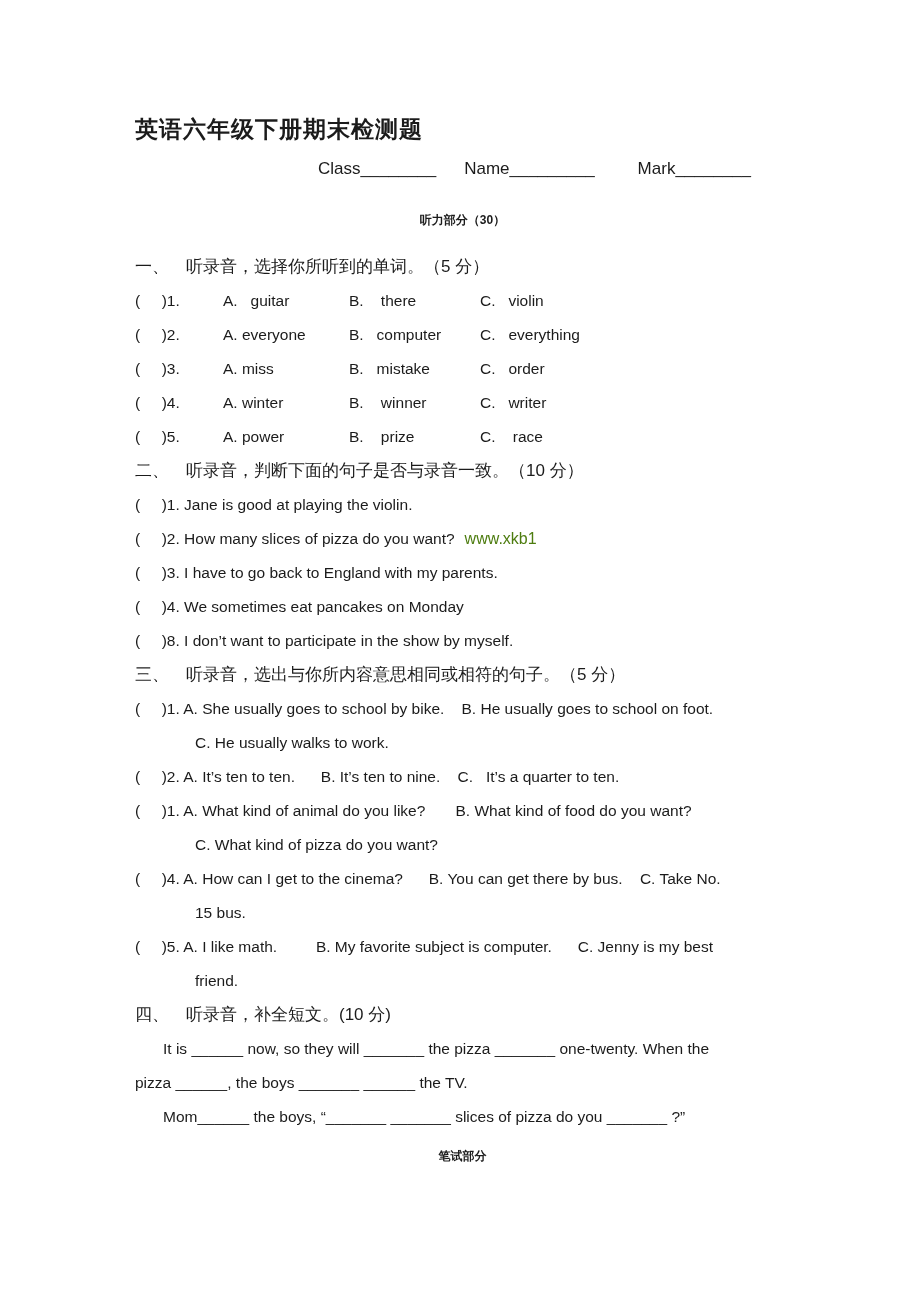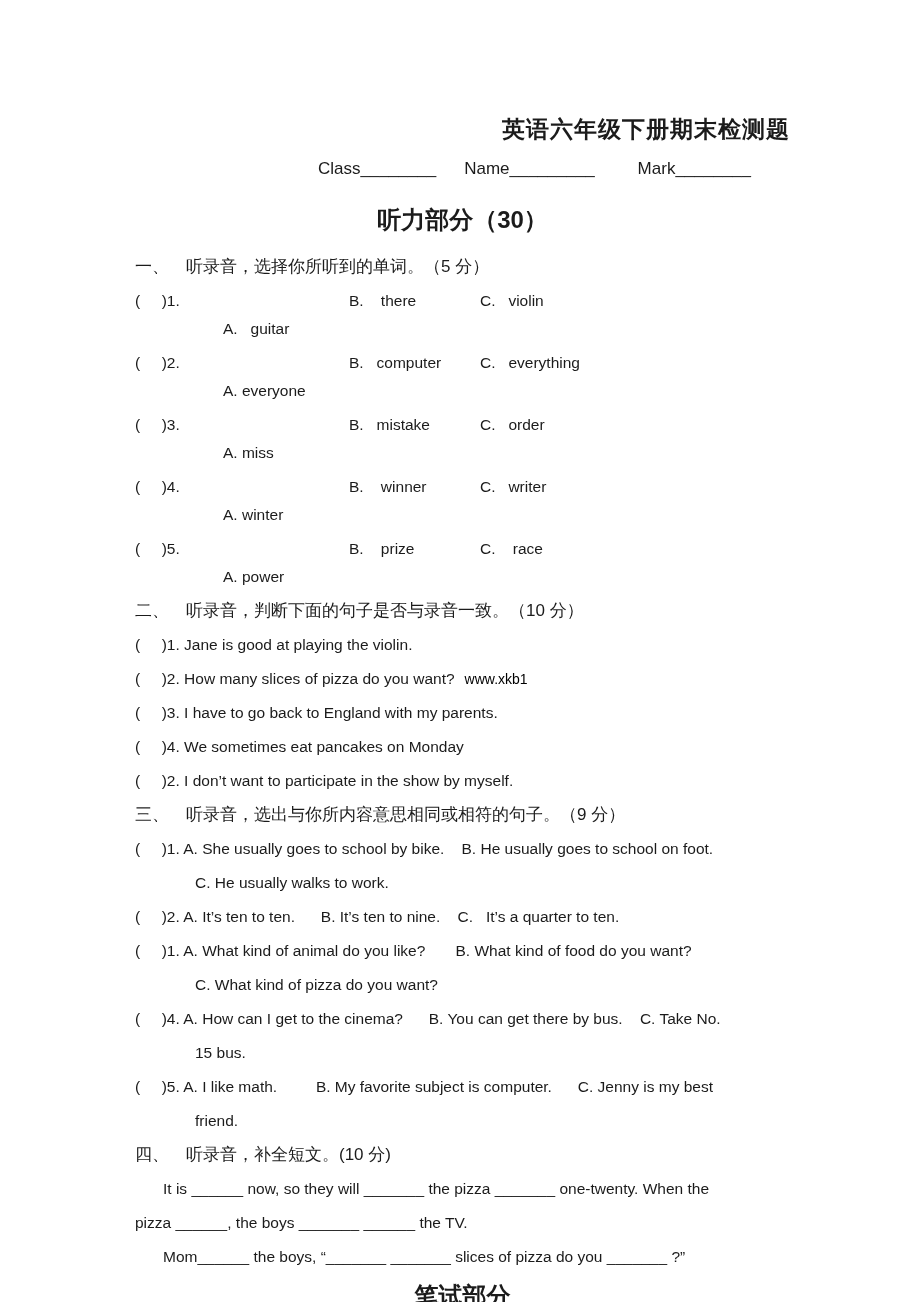--- a/index.html
+++ b/index.html
@@ -4,44 +4,44 @@
 <style>
   html,body{margin:0;padding:0;background:#ffffff;}
   .page{
     width:920px;height:1302px;box-sizing:border-box;
     background:#ffffff;color:#1b1b1b;
     font-family:"Liberation Sans",sans-serif;font-size:15.5px;
     padding:112px 130px 0 135px;overflow:hidden;
   }
   .line{line-height:34px;white-space:pre;}
   .doc-title{
-    text-align:right;font-size:23px;font-weight:bold;line-height:34px;
+    text-align:left;font-size:23px;font-weight:bold;line-height:34px;
     white-space:pre;letter-spacing:1px;
   }
   .header-row{
     display:flex;align-items:flex-end;
     margin-left:183px;margin-top:6px;line-height:34px;font-size:17px;white-space:pre;
   }
   .header-row .f1{margin-right:28px;}
   .header-row .f2{margin-right:43px;}
   .part-heading{
-    text-align:center;font-size:24px;font-weight:bold;line-height:36px;white-space:pre;
+    text-align:center;font-size:12px;font-weight:bold;line-height:36px;white-space:pre;
   }
   .part-heading.listening{margin-top:16px;}
   .part-heading.written{margin-top:4px;}
   .section-heading{font-size:17px;line-height:34px;white-space:pre;}
   .s1-heading{margin-top:12px;}
   .opt-row{display:flex;line-height:34px;white-space:pre;}
   .opt-row .c0{width:88px;}
-  .opt-row .c1{width:126px;margin-top:28px;}
+  .opt-row .c1{width:126px;}
   .opt-row .c2{width:131px;}
   .opt-row .c3{flex:1;}
   .ind60{padding-left:60px;}
   .ind28{padding-left:28px;}
-  .watermark{color:#000000;font-size:14px;margin-left:10px;}
+  .watermark{color:#4d7c0f;font-size:16px;margin-left:10px;}
 </style>
 </head>
 <body>
 
 <div class="page">
 
   <div class="doc-title">英语六年级下册期末检测题</div>
 
   <div class="header-row">
     <span class="f1">Class________</span>
@@ -83,23 +83,23 @@
     <span class="c2">B.    prize</span>
     <span class="c3">C.    race</span>
   </div>
 
   <div class="section-heading">二、　听录音，判断下面的句子是否与录音一致。（10 分）</div>
 
   <div class="line">(     )1. Jane is good at playing the violin.</div>
   <div class="line"><span>(     )2. How many slices of pizza do you want?</span><span class="watermark">www.xkb1</span></div>
   <div class="line">(     )3. I have to go back to England with my parents.</div>
   <div class="line">(     )4. We sometimes eat pancakes on Monday</div>
-  <div class="line">(     )2. I don’t want to participate in the show by myself.</div>
+  <div class="line">(     )8. I don’t want to participate in the show by myself.</div>
 
-  <div class="section-heading">三、　听录音，选出与你所内容意思相同或相符的句子。（9 分）</div>
+  <div class="section-heading">三、　听录音，选出与你所内容意思相同或相符的句子。（5 分）</div>
 
   <div class="line">(     )1. A. She usually goes to school by bike.    B. He usually goes to school on foot.</div>
   <div class="line ind60">C. He usually walks to work.</div>
   <div class="line">(     )2. A. It’s ten to ten.      B. It’s ten to nine.    C.   It’s a quarter to ten.</div>
   <div class="line">(     )1. A. What kind of animal do you like?       B. What kind of food do you want?</div>
   <div class="line ind60">C. What kind of pizza do you want?</div>
   <div class="line">(     )4. A. How can I get to the cinema?      B. You can get there by bus.    C. Take No.</div>
   <div class="line ind60">15 bus.</div>
   <div class="line">(     )5. A. I like math.         B. My favorite subject is computer.      C. Jenny is my best</div>
   <div class="line ind60">friend.</div>

